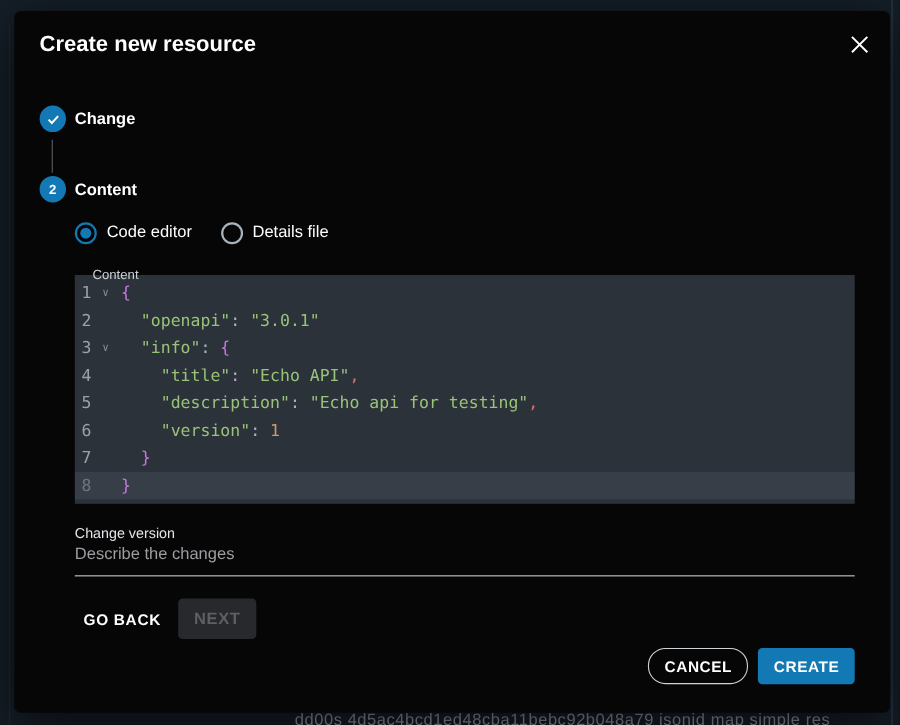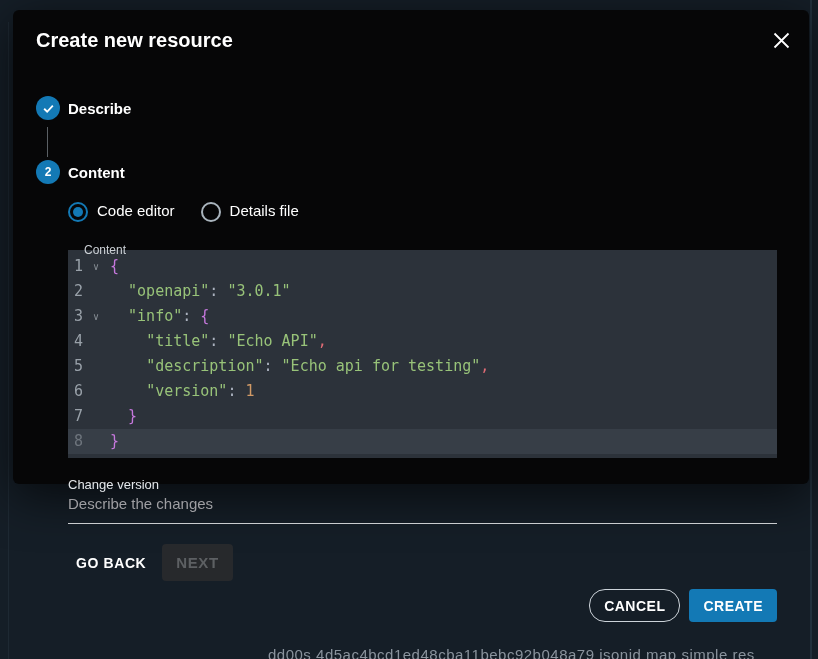--- a/index.html
+++ b/index.html
@@ -15,21 +15,21 @@
   .bg-vline-right { position:absolute; left:810px; top:0; width:2px; height:659px; background:#22303c; }
   .bg-vline-left  { position:absolute; left:8px; top:22px; width:1px; height:637px; background:#1e2933; }
   .bg-text {
     position:absolute; left:268px; top:647px;
     font-size:15px; line-height:15px; letter-spacing:.5px;
     color:#8a939d; white-space:nowrap;
   }
 
   
   .modal {
-    position:absolute; left:13px; top:10px; width:796px; height:474px;
+    position:absolute; left:13px; top:10px; width:796px; height:638px;
     background:#060607; border-radius:6px;
     box-shadow:0 12px 48px rgba(0,0,0,.65);
   }
   .title {
     position:absolute; left:23px; top:19px;
     font-size:20px; font-weight:bold; color:#ffffff;
   }
   .close-btn {
     position:absolute; top:18px; right:14px; width:28px; height:28px;
     display:flex; align-items:center; justify-content:center;
@@ -134,21 +134,21 @@
         </svg>
     </span>
   </button>
 
   <div class="step-row s1">
     <span class="step-circle">
       <svg width="13" height="13" viewBox="0 0 24 24">
           <path d="M4 12.5 L9.5 18 L20 6.5" stroke="#ffffff" stroke-width="3.4" fill="none"></path>
         </svg>
     </span>
-    <span class="step-label">Describe</span>
+    <span class="step-label">Change</span>
   </div>
 
   <div class="step-connector"></div>
 
   <div class="step-row s2">
     <span class="step-circle">2</span>
     <span class="step-label">Content</span>
   </div>
 
   <div class="radio-row">

